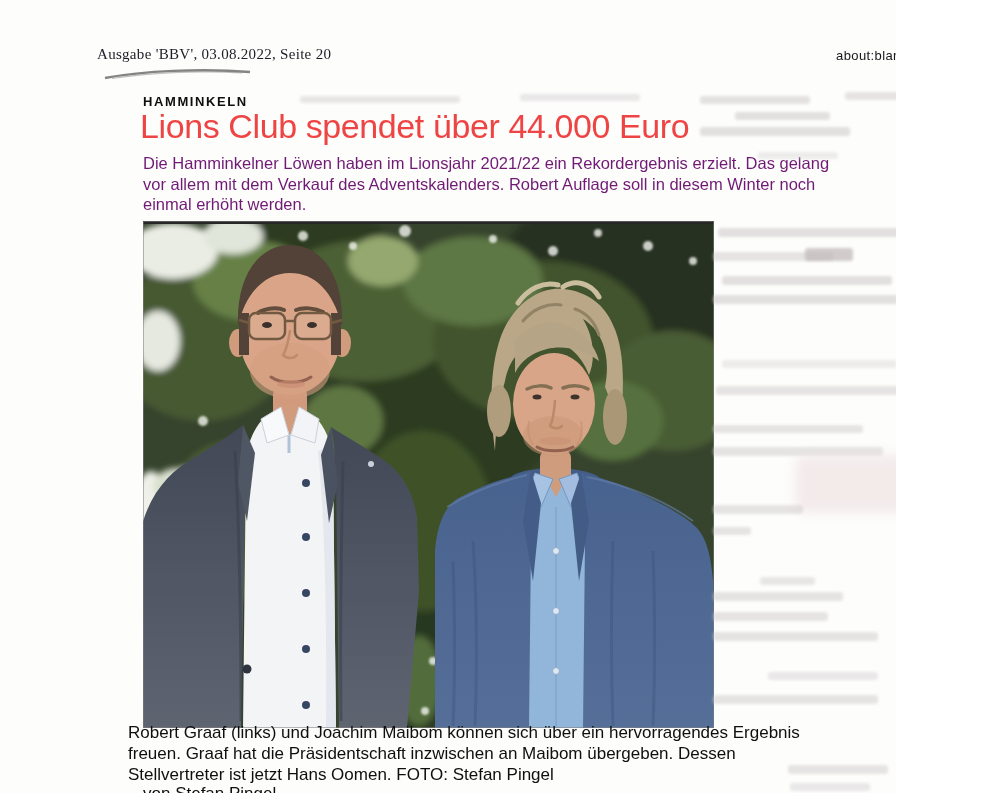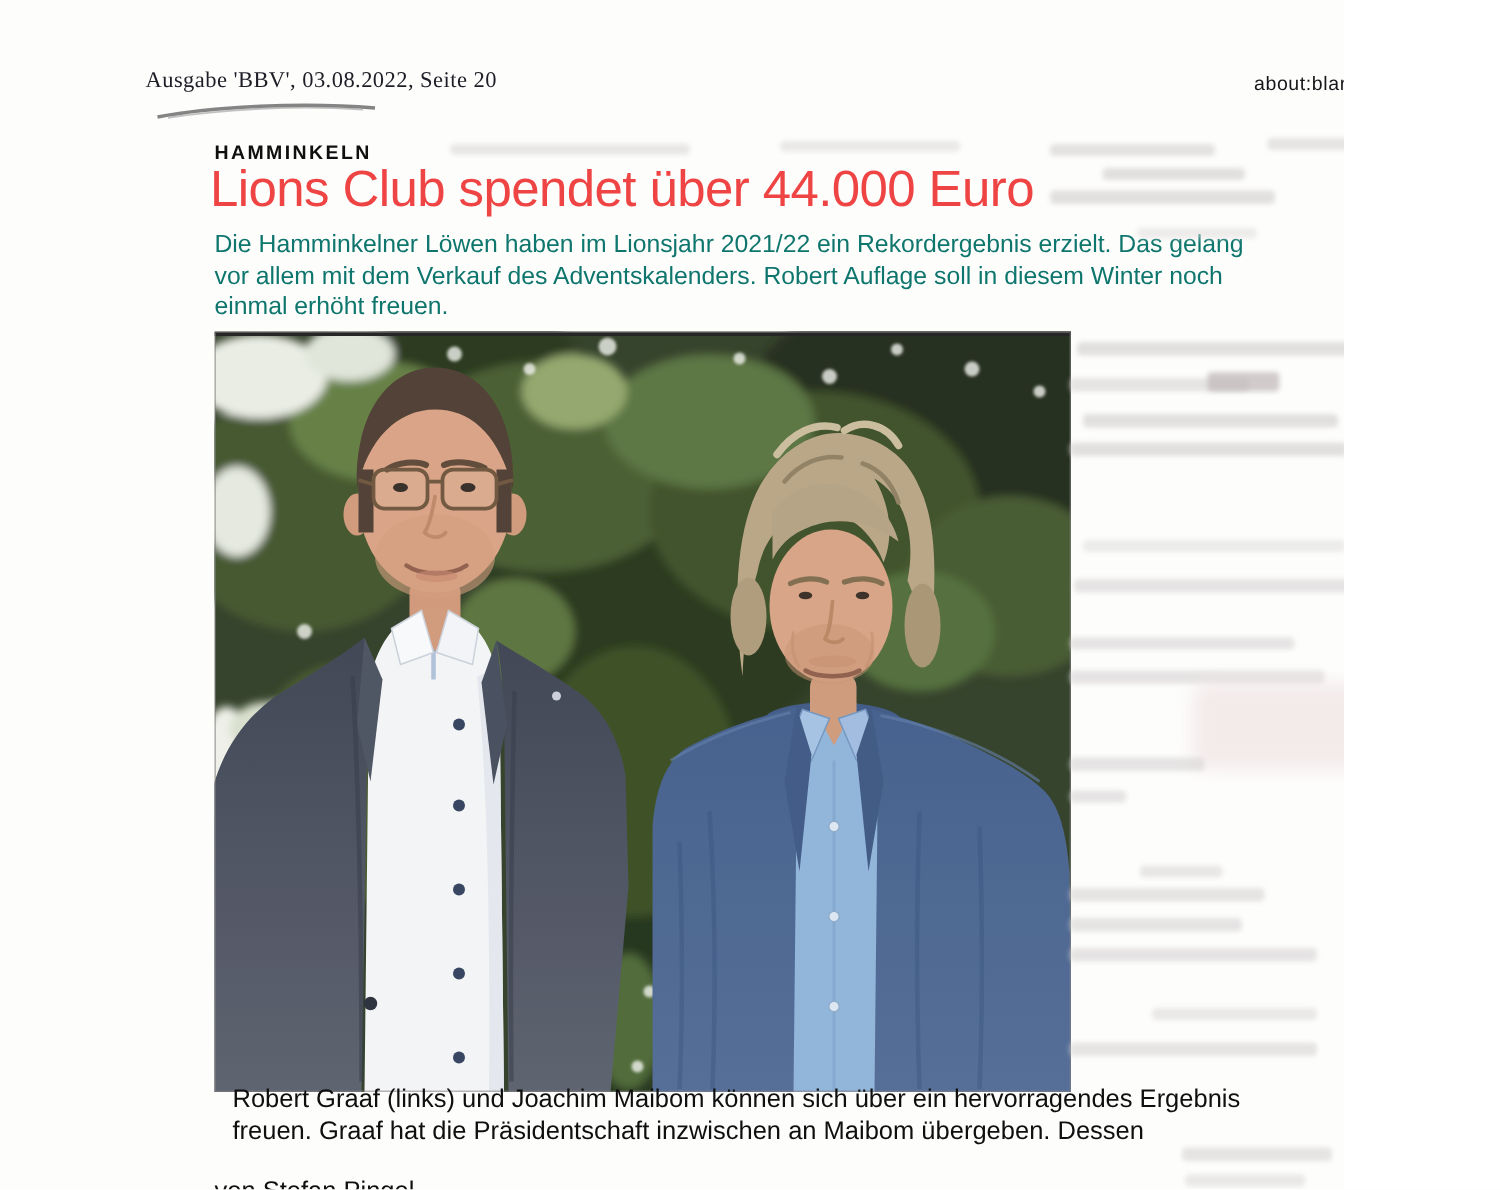--- a/index.html
+++ b/index.html
@@ -27,28 +27,28 @@
     font-size:13px;font-weight:bold;letter-spacing:1.6px;color:#0f0f0f;
     white-space:nowrap;
   }
   .headline{
     position:absolute;left:140px;top:107px;
     font-size:34px;font-weight:400;letter-spacing:-.4px;color:#ef4444;
     white-space:nowrap;
   }
   .lede{
     position:absolute;left:143px;top:153px;
-    font-size:16.5px;line-height:20.5px;color:#0f766e;
+    font-size:16.5px;line-height:20.5px;color:#701a75;
   }
   .lede div, .caption div{white-space:nowrap;}
   .photo-wrap{
     position:absolute;left:143px;top:221px;width:571px;height:507px;
   }
   .caption{
-    position:absolute;left:155px;top:722px;
+    position:absolute;left:128px;top:722px;
     font-size:17px;line-height:21px;color:#0f0f0f;
   }
   .byline{
     position:absolute;left:143px;top:784px;
     font-size:17px;color:#0f0f0f;white-space:nowrap;
   }
   .bleed{position:absolute;border-radius:3px;filter:blur(1.6px);}
   .bleed-blob{position:absolute;border-radius:10px;filter:blur(6px);}
 </style>
 </head>
@@ -61,21 +61,21 @@
     <path d="M3 12 C 40 5 100 2 148 6" stroke="#6e6e6e" stroke-width="2.4" fill="none" opacity=".85"></path>
     <path d="M10 12.5 C 45 7 95 4 140 7" stroke="#9a9a9a" stroke-width="1.2" fill="none" opacity=".6"></path>
   </svg>
   <div class="page-url">about:blank</div>
 
   <div class="kicker">HAMMINKELN</div>
   <div class="headline">Lions Club spendet über 44.000 Euro</div>
   <div class="lede">
     <div>Die Hamminkelner Löwen haben im Lionsjahr 2021/22 ein Rekordergebnis erzielt. Das gelang</div>
     <div>vor allem mit dem Verkauf des Adventskalenders. Robert Auflage soll in diesem Winter noch</div>
-    <div>einmal erhöht freuen.</div>
+    <div>einmal erhöht werden.</div>
   </div>
 
   <div class="photo-wrap">
     <svg width="571" height="507" viewBox="0 0 571 507">
       <defs>
         <filter id="soft">
             <feGaussianBlur stdDeviation="3"></feGaussianBlur>
           </filter>
         <filter id="soft1">
             <feGaussianBlur stdDeviation="1.2"></feGaussianBlur>
@@ -216,20 +216,21 @@
 
       <rect x="0" y="0" width="571" height="507" fill="#ffffff" opacity=".05"></rect>
       <rect x="0" y="0" width="571" height="3" fill="#262626"></rect>
       <rect x="0.5" y="0.5" width="570" height="506" fill="none" stroke="#808080" stroke-opacity=".55"></rect>
     </svg>
   </div>
 
   <div class="caption">
     <div>Robert Graaf (links) und Joachim Maibom können sich über ein hervorragendes Ergebnis</div>
     <div>freuen. Graaf hat die Präsidentschaft inzwischen an Maibom übergeben. Dessen</div>
+    <div>Stellvertreter ist jetzt Hans Oomen. FOTO: Stefan Pingel</div>
   </div>
   <div class="byline">von Stefan Pingel</div>
 
   <div>
     <div class="bleed" style="left:300px;top:96px;width:160px;height:7px;background:#d6d3d3;opacity:.55;"></div>
     <div class="bleed" style="left:520px;top:94px;width:120px;height:7px;background:#d6d3d3;opacity:.5;"></div>
     <div class="bleed" style="left:700px;top:96px;width:110px;height:8px;background:#d2cfcf;opacity:.6;"></div>
     <div class="bleed" style="left:845px;top:92px;width:60px;height:8px;background:#d2cfcf;opacity:.55;"></div>
     <div class="bleed" style="left:735px;top:112px;width:95px;height:8px;background:#cfcccc;opacity:.6;"></div>
     <div class="bleed" style="left:700px;top:127px;width:150px;height:9px;background:#cfcccc;opacity:.6;"></div>

